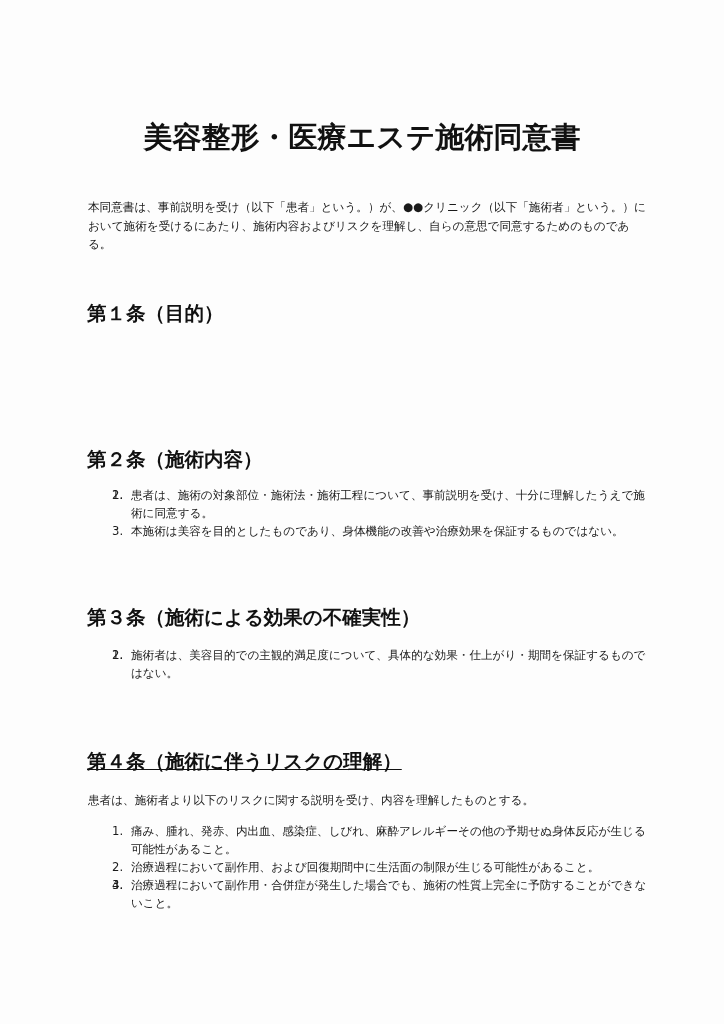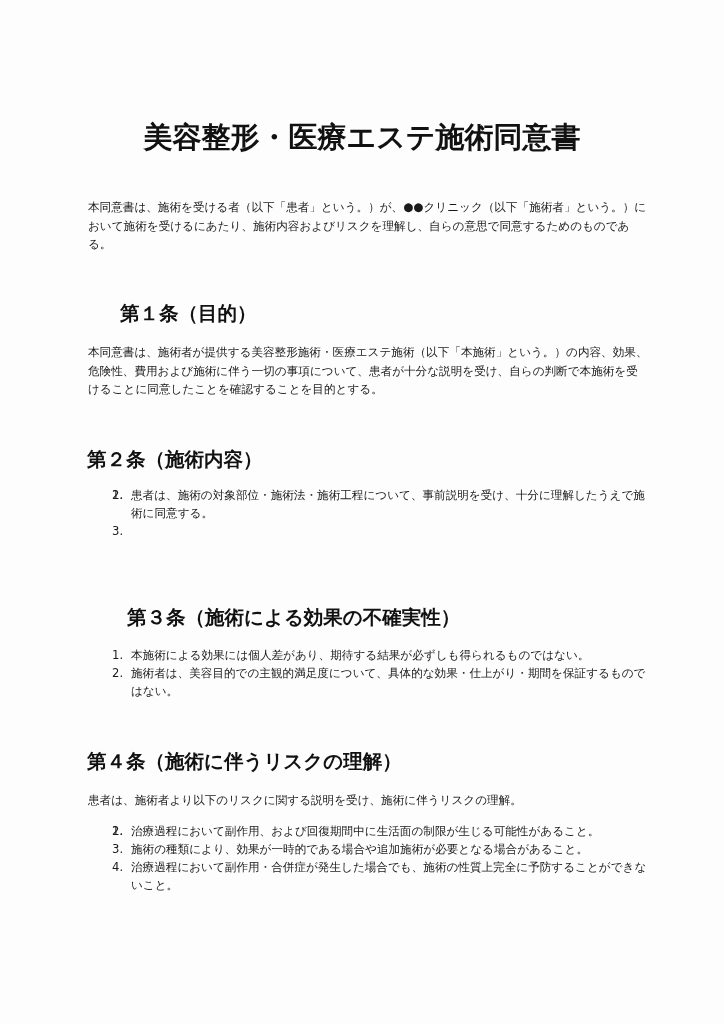--- a/index.html
+++ b/index.html
@@ -71,64 +71,63 @@
       top: 0;
     }
   </style>
 </head>
 <body>
 
 <div class="page">
 
   <h1 class="title">美容整形・医療エステ施術同意書</h1>
 
-  <p class="para" style="top:198px;">本同意書は、施術を受ける者（以下「患者」という。）が、●●クリニック（以下「施術者」という。）において施術を受けるにあたり、施術内容およびリスクを理解し、自らの意思で同意するためのものである。</p>
+  <p class="para" style="top:198px;">本同意書は、事前説明を受け（以下「患者」という。）が、●●クリニック（以下「施術者」という。）において施術を受けるにあたり、施術内容およびリスクを理解し、自らの意思で同意するためのものである。</p>
 
-  <h2 class="heading" style="top:300px;margin-left:33px;">第１条（目的）</h2>
-  <p class="para" style="top:343px;">本同意書は、施術者が提供する美容整形施術・医療エステ施術（以下「本施術」という。）の内容、効果、危険性、費用および施術に伴う一切の事項について、患者が十分な説明を受け、自らの判断で本施術を受けることに同意したことを確認することを目的とする。</p>
+  <h2 class="heading" style="top:300px;">第１条（目的）</h2>
 
   <h2 class="heading" style="top:446px;">第２条（施術内容）</h2>
   <ol class="items" style="top:486px;">
     <li>
       <span class="num">1.</span>
     </li>
     <li>
       <span class="num">2.</span>
       <span>患者は、施術の対象部位・施術法・施術工程について、事前説明を受け、十分に理解したうえで施術に同意する。</span>
     </li>
     <li>
       <span class="num">3.</span>
+      <span>本施術は美容を目的としたものであり、身体機能の改善や治療効果を保証するものではない。</span>
     </li>
   </ol>
 
-  <h2 class="heading" style="top:604px;margin-left:40px;">第３条（施術による効果の不確実性）</h2>
+  <h2 class="heading" style="top:604px;">第３条（施術による効果の不確実性）</h2>
   <ol class="items" style="top:646px;">
     <li>
       <span class="num">1.</span>
-      <span>本施術による効果には個人差があり、期待する結果が必ずしも得られるものではない。</span>
     </li>
     <li>
       <span class="num">2.</span>
       <span>施術者は、美容目的での主観的満足度について、具体的な効果・仕上がり・期間を保証するものではない。</span>
     </li>
   </ol>
 
-  <h2 class="heading" style="top:748px;">第４条（施術に伴うリスクの理解）</h2>
-  <p class="para" style="top:791px;">患者は、施術者より以下のリスクに関する説明を受け、施術に伴うリスクの理解。</p>
+  <h2 class="heading" style="top:748px;text-decoration:underline;">第４条（施術に伴うリスクの理解）</h2>
+  <p class="para" style="top:791px;">患者は、施術者より以下のリスクに関する説明を受け、内容を理解したものとする。</p>
   <ol class="items" style="top:822px;">
     <li>
       <span class="num">1.</span>
+      <span>痛み、腫れ、発赤、内出血、感染症、しびれ、麻酔アレルギーその他の予期せぬ身体反応が生じる可能性があること。</span>
     </li>
     <li>
       <span class="num">2.</span>
       <span>治療過程において副作用、および回復期間中に生活面の制限が生じる可能性があること。</span>
     </li>
     <li>
       <span class="num">3.</span>
-      <span>施術の種類により、効果が一時的である場合や追加施術が必要となる場合があること。</span>
     </li>
     <li>
       <span class="num">4.</span>
       <span>治療過程において副作用・合併症が発生した場合でも、施術の性質上完全に予防することができないこと。</span>
     </li>
   </ol>
 
 </div>
 
 </body></html>

